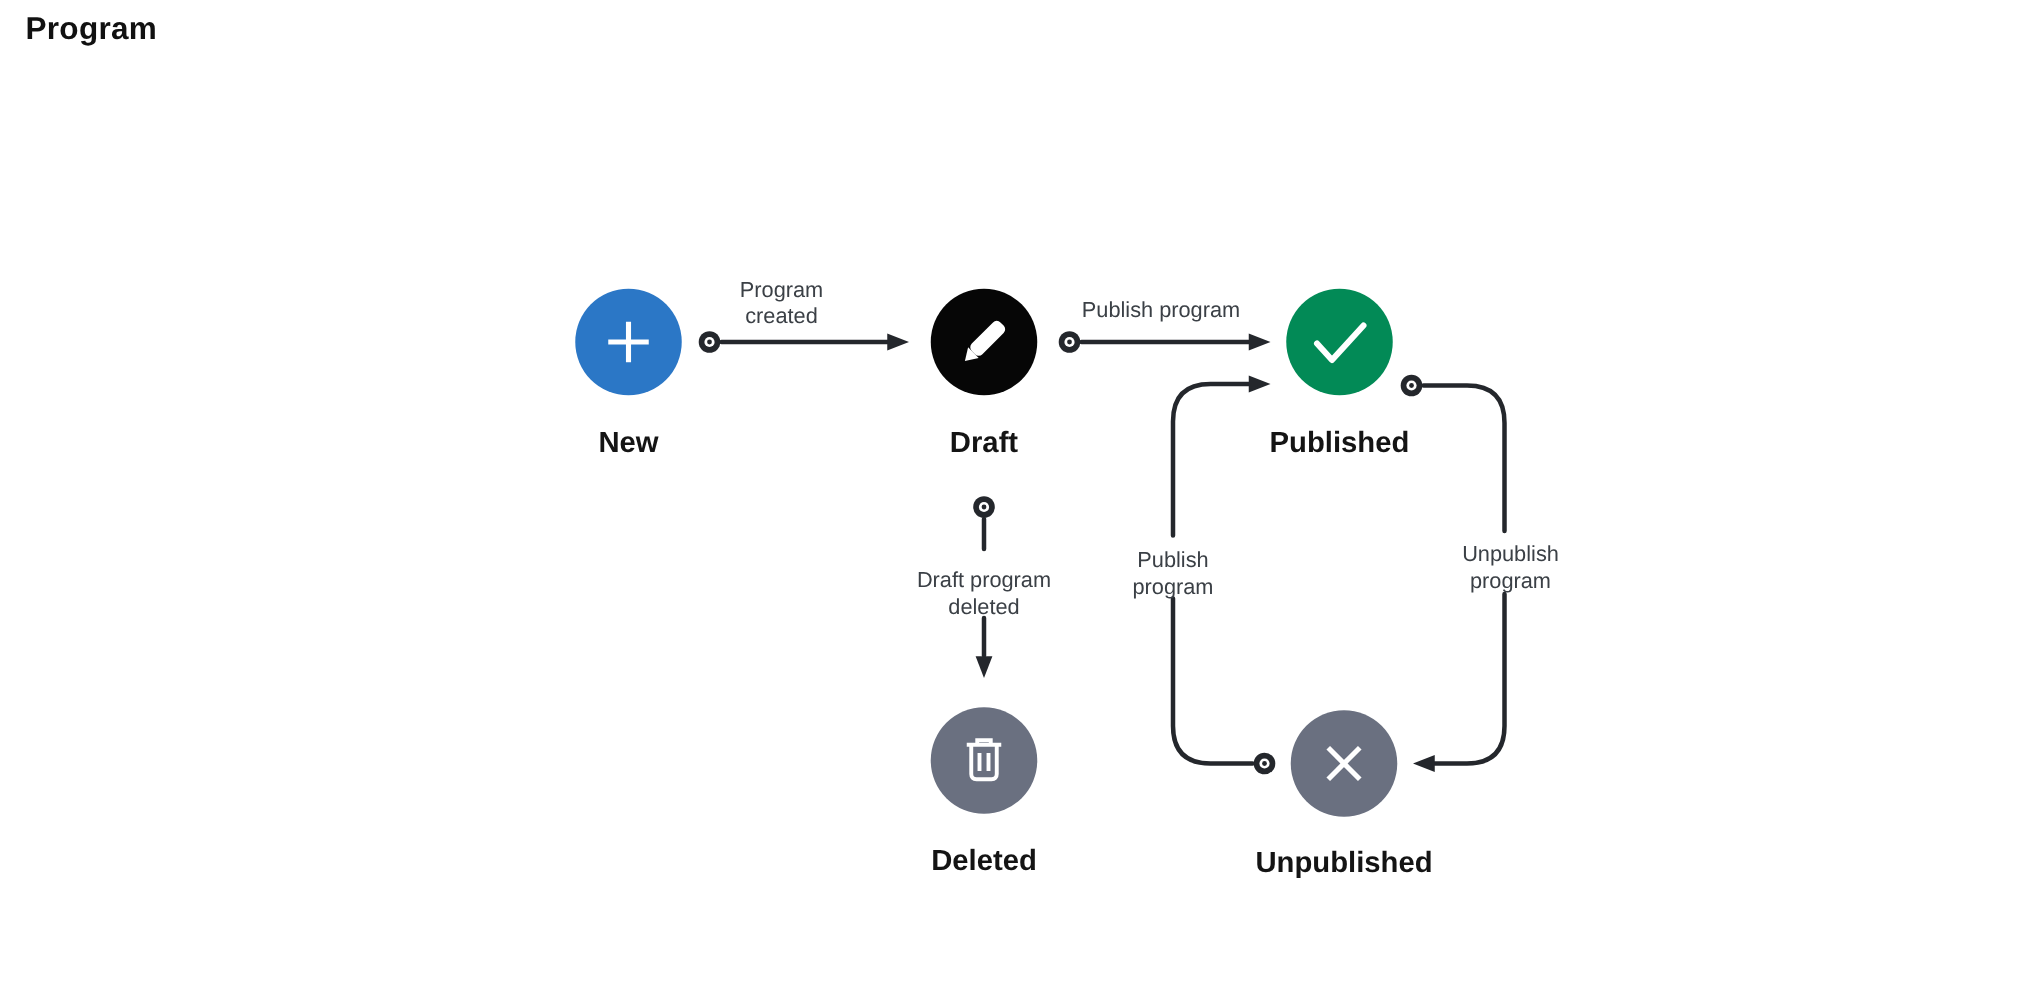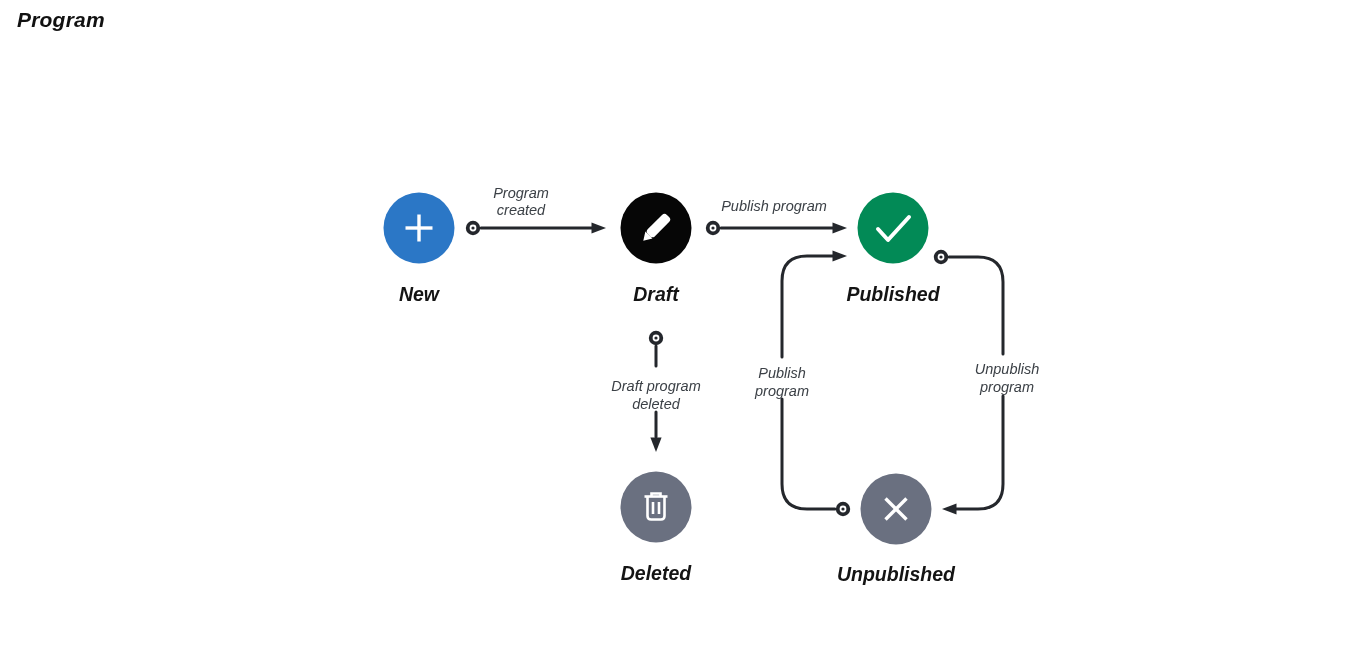--- a/index.html
+++ b/index.html
@@ -7,21 +7,20 @@
     padding: 0;
     background: var(--background, #fff);
     font-family: "Liberation Sans", "DejaVu Sans", sans-serif;
   }
   .canvas {
     position: relative;
     width: 1353px;
     height: 663px;
     background: var(--background, #fff);
     overflow: hidden;
-    font-style: italic;
   }
   .page-title {
     position: absolute;
     left: 17px;
     top: 8px;
     margin: 0;
     font-size: 21px;
     font-weight: 700;
     color: #111;
     letter-spacing: 0.2px;

